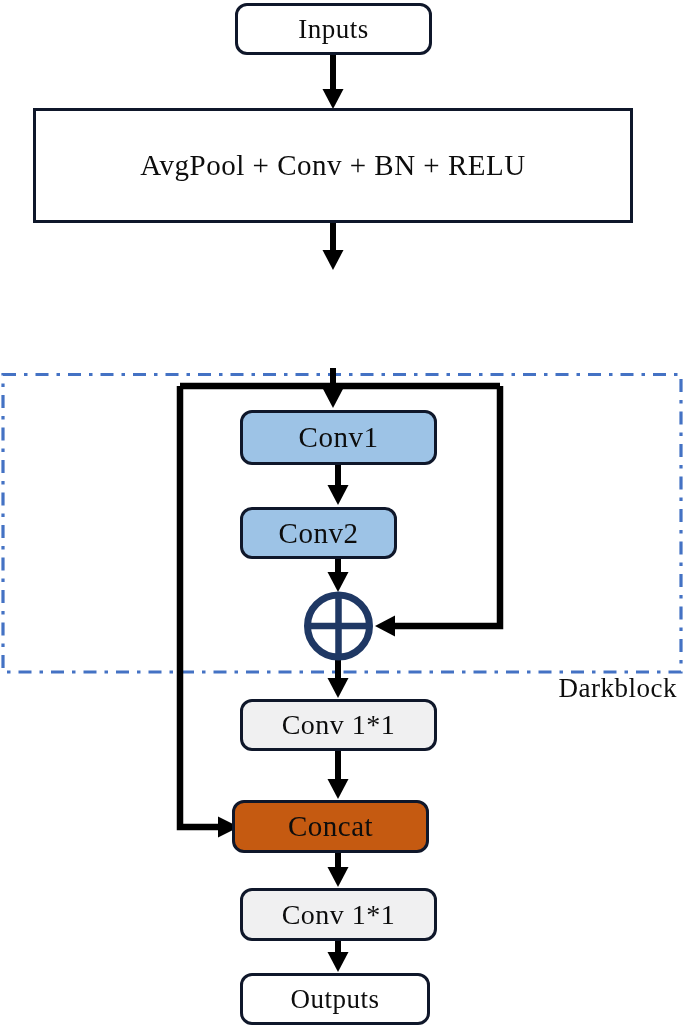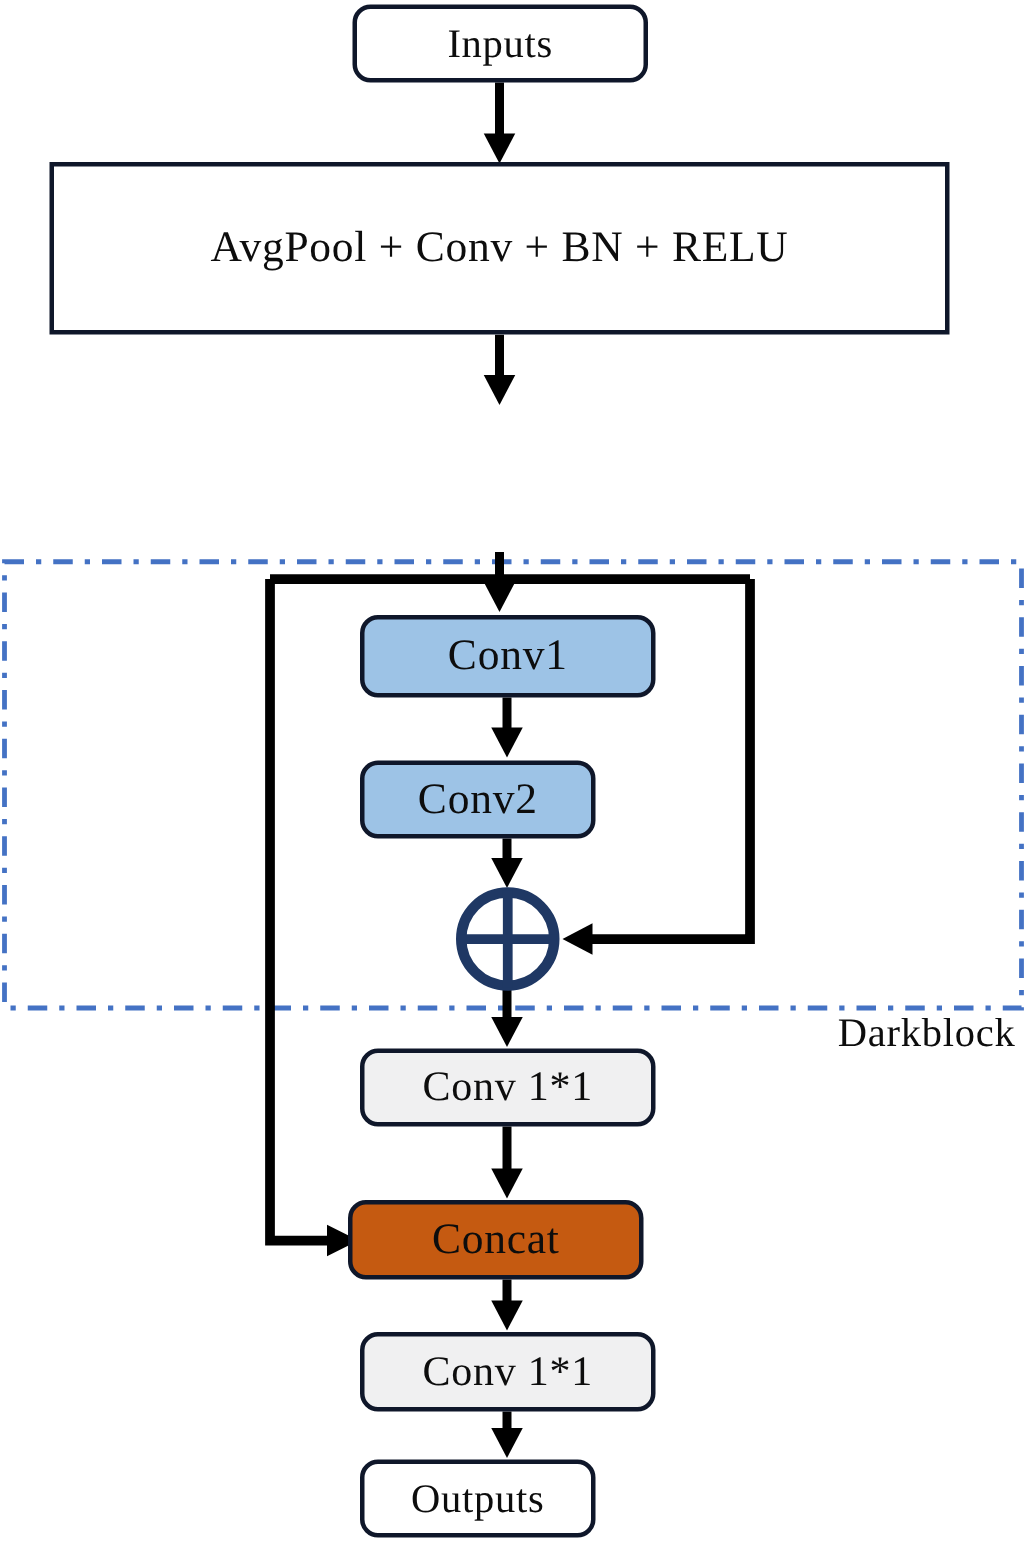--- a/index.html
+++ b/index.html
@@ -36,21 +36,21 @@
   }
   .rounded { border-radius: 12px; }
   .node-inputs   { left:235px; top:3px;   width:197px; height:52px; font-size:27px; }
   .node-avgpool  { left:33px;  top:108px; width:600px; height:115px; font-size:29px; }
   .node-convbn   { left:33px;  top:273px; width:600px; height:94px;  font-size:29px; }
   .node-conv1    { left:240px; top:410px; width:197px; height:55px; font-size:29px; background:#9dc3e6; }
   .node-conv2    { left:240px; top:507px; width:157px; height:52px; font-size:29px; background:#9dc3e6; }
   .node-conv11a  { left:240px; top:699px; width:197px; height:52px; font-size:28px; background:#f0f0f1; }
   .node-concat   { left:232px; top:800px; width:197px; height:53px; font-size:29px; background:#c55a11; }
   .node-conv11b  { left:240px; top:888px; width:197px; height:53px; font-size:28px; background:#f0f0f1; }
-  .node-outputs  { left:240px; top:973px; width:157px; height:52px; font-size:27px; background:#ffffff; }
+  .node-outputs  { left:240px; top:973px; width:190px; height:52px; font-size:27px; background:#ffffff; }
   .darkblock-label {
     position: absolute;
     left: 545px;
     top: 633px;
     width: 132px;
     z-index: 2;
     font-size: 27px;
     color: #0d0d0d;
     text-align: right;
     letter-spacing: 0.5px;

